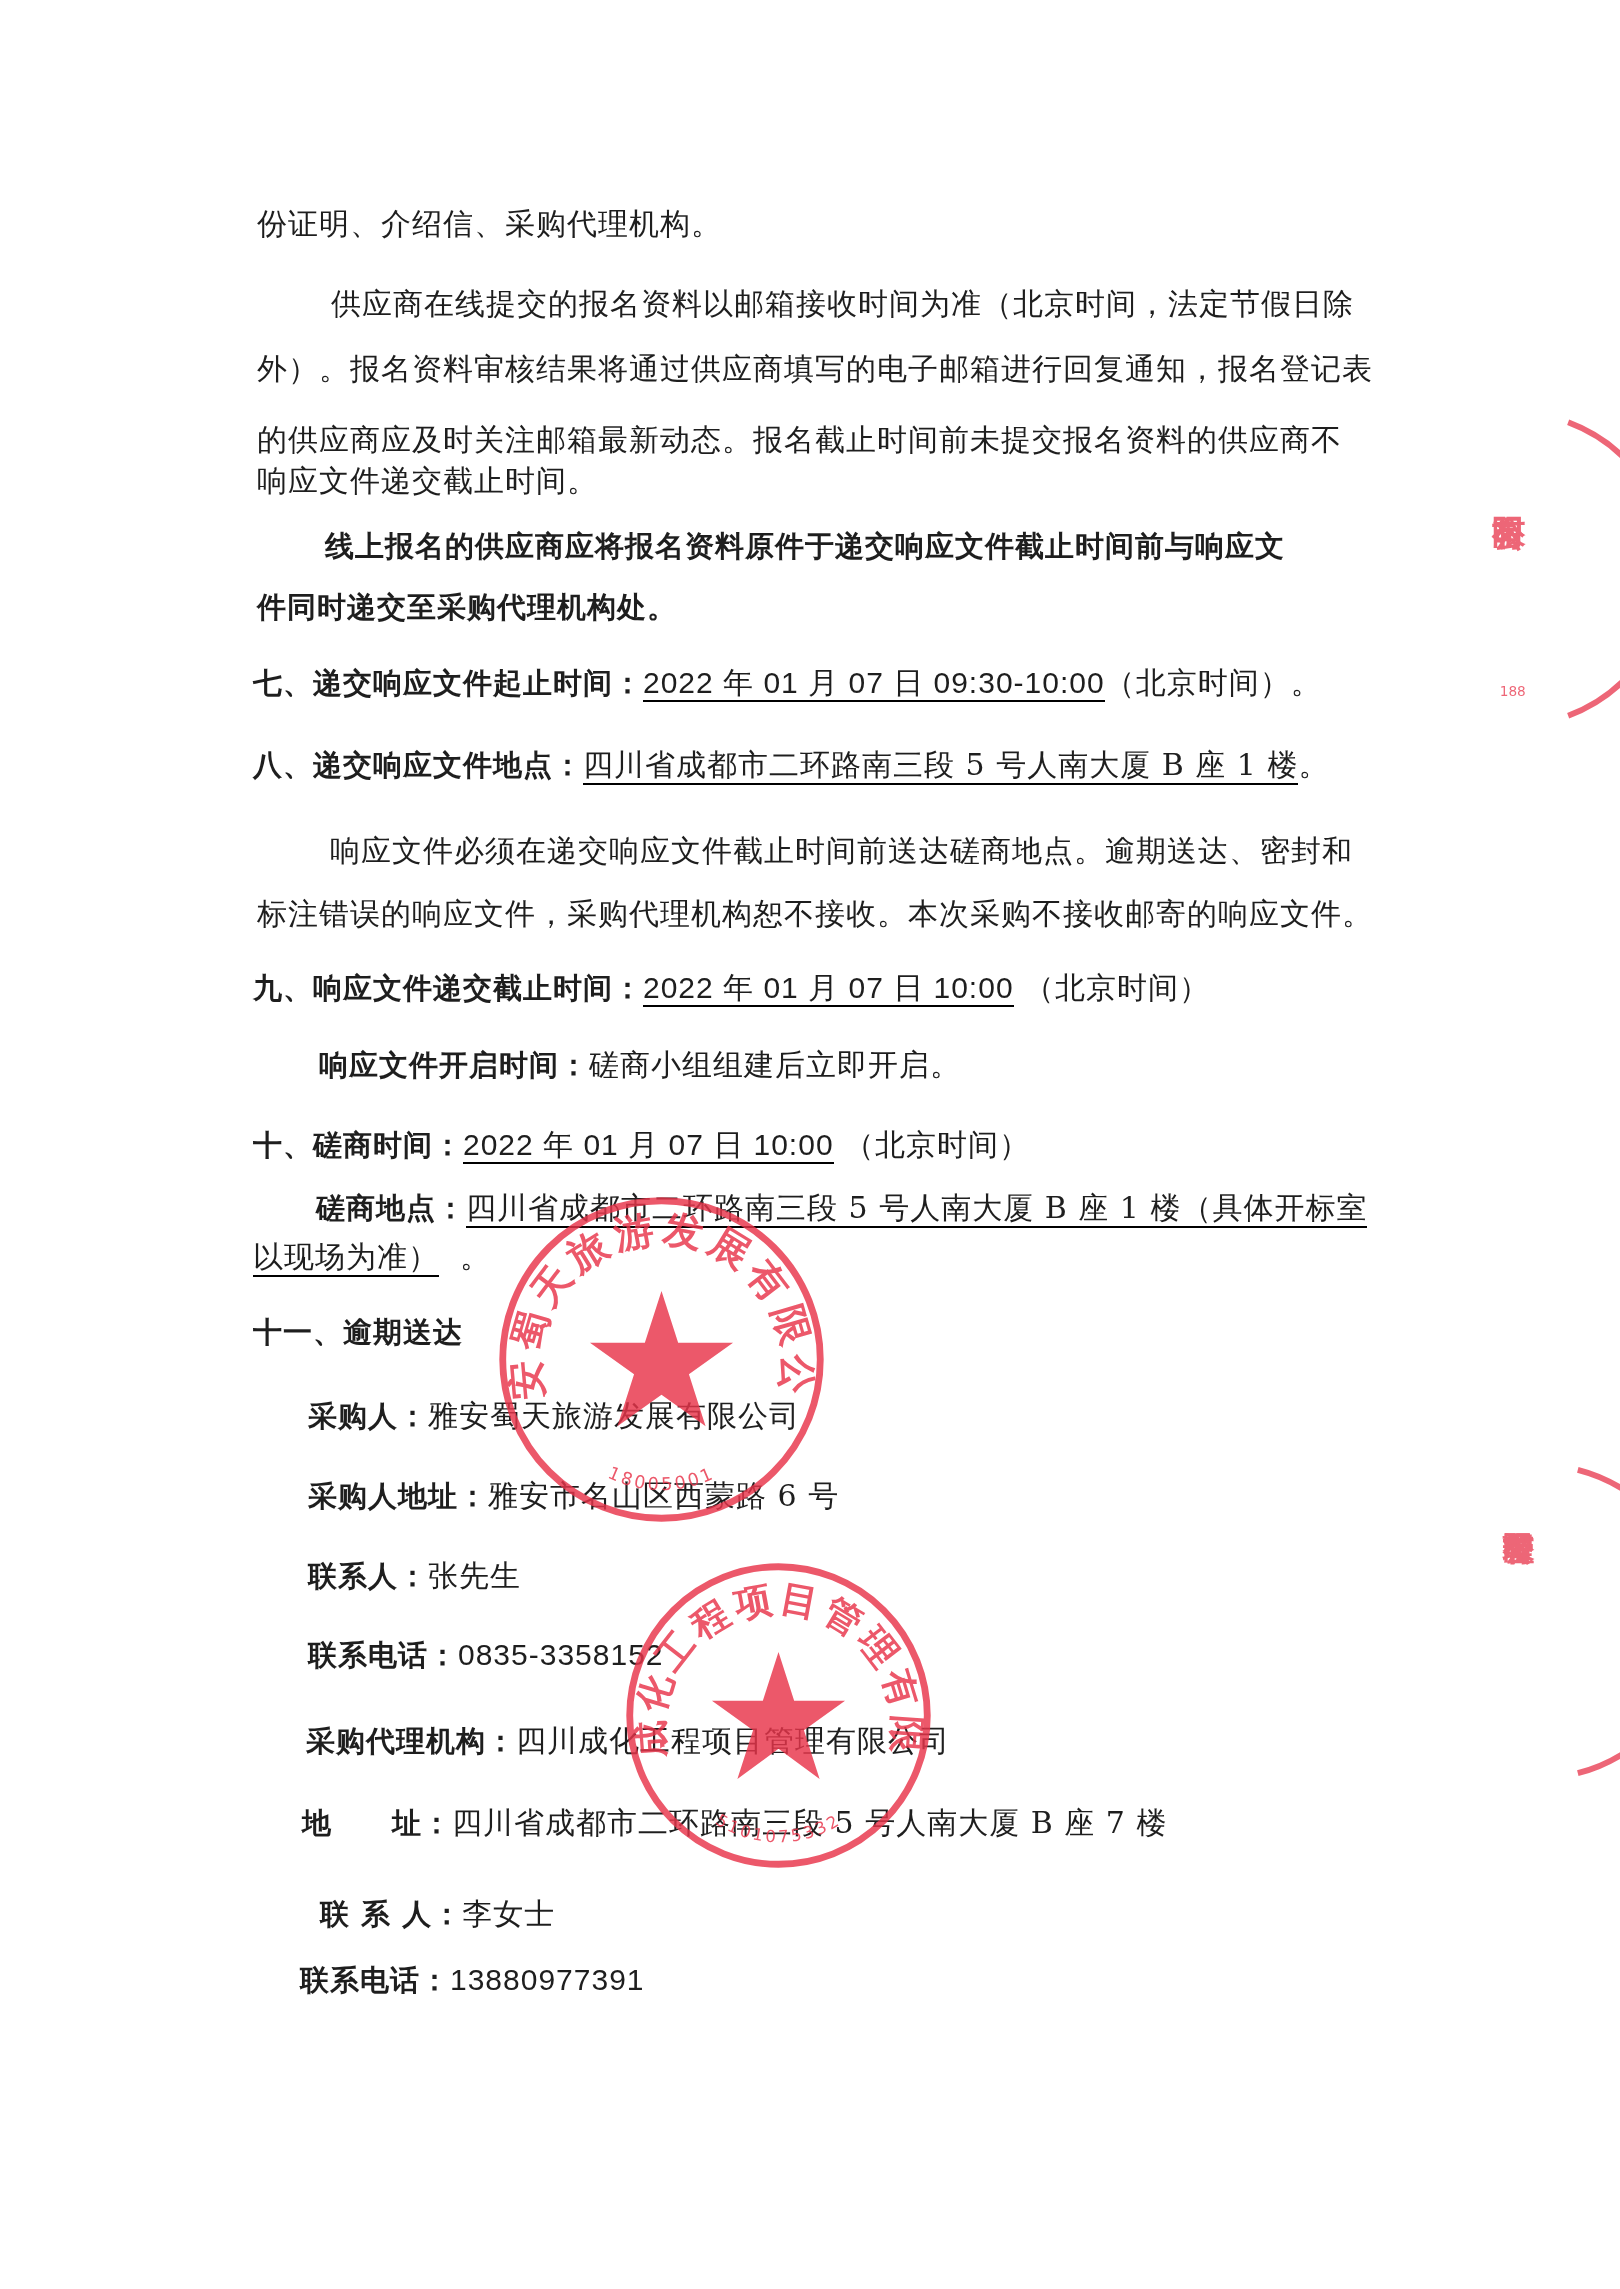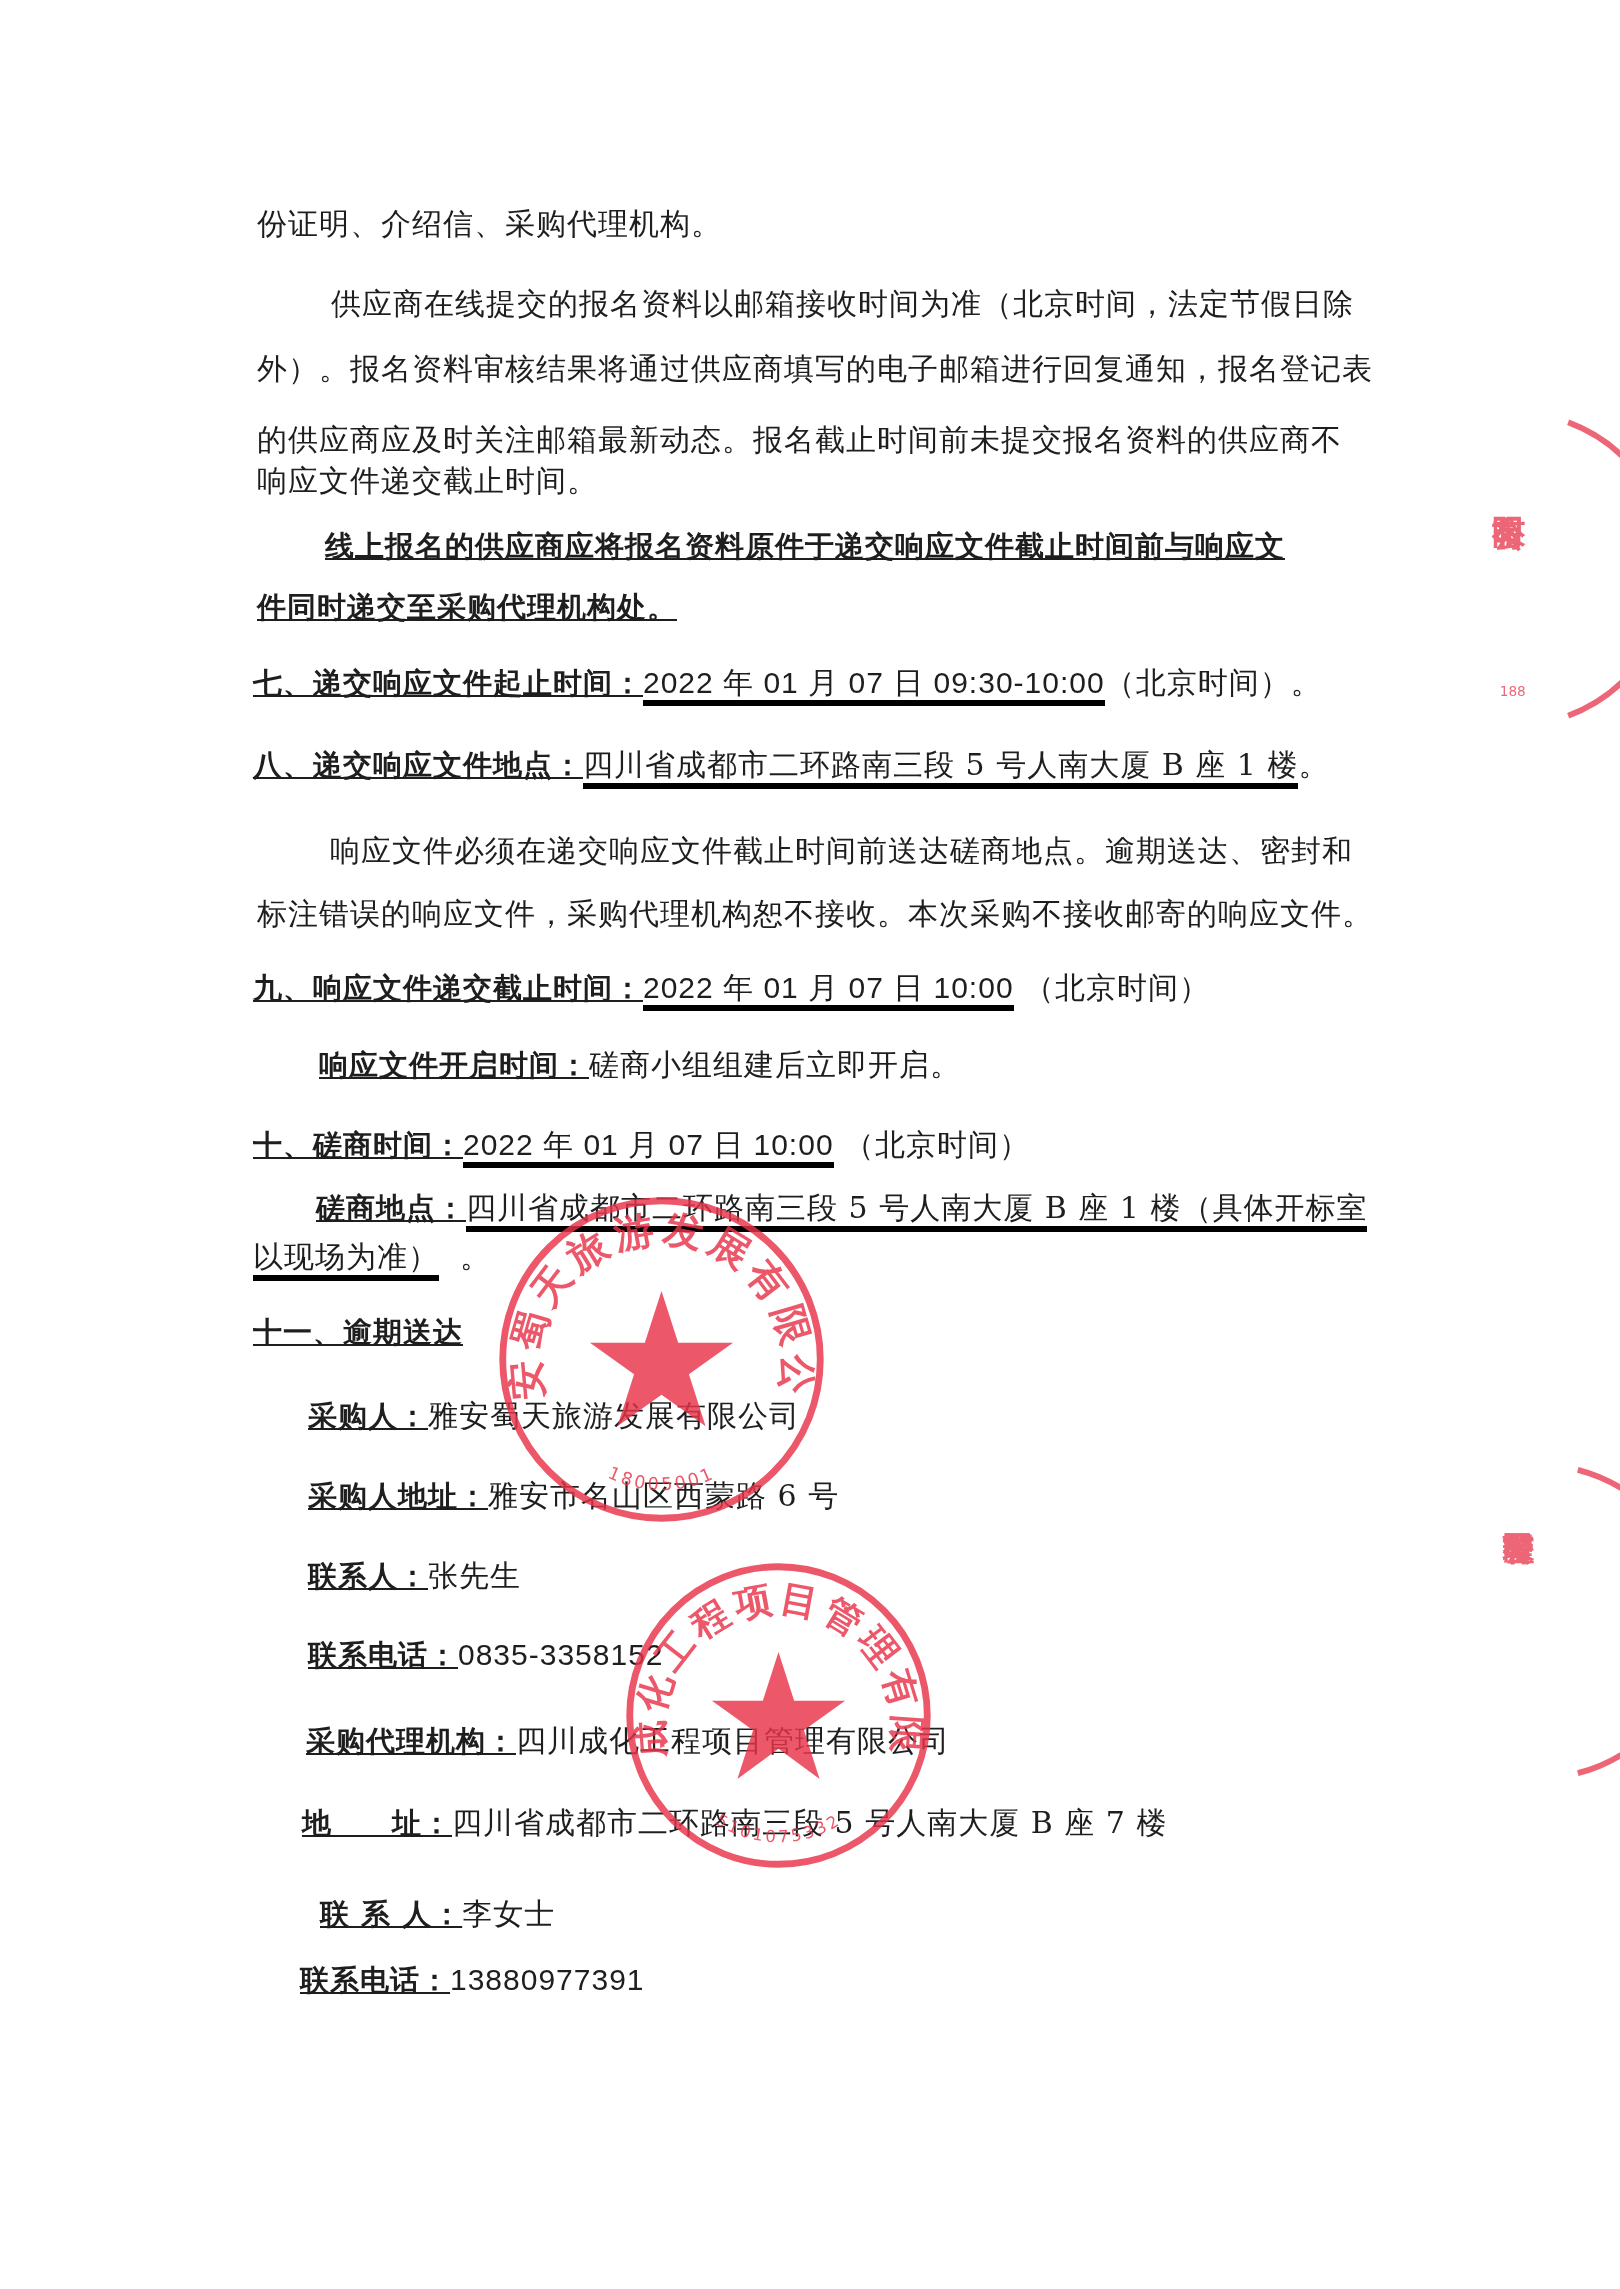--- a/index.html
+++ b/index.html
@@ -1,20 +1,20 @@
 <!DOCTYPE html>
 <html><head>
 <meta charset="utf-8">
 <style>
   html, body { margin: 0; padding: 0; background: #ffffff; }
   body { width: 1620px; height: 2290px; position: relative; overflow: hidden;
          font-family: "DejaVu Serif", "Liberation Serif", serif; color: #1e1e1e; }
   .line { position: absolute; font-size: 30px; line-height: 39px; white-space: nowrap; letter-spacing: 1px; }
-  .bold { font-weight: bold; font-family: "DejaVu Sans", "Liberation Sans", sans-serif; font-size: 29px; text-decoration: underline; }
-  .u { border-bottom: 6px solid #000000; padding-bottom: 1px; }
+  .bold { font-weight: bold; font-family: "DejaVu Sans", "Liberation Sans", sans-serif; font-size: 29px; }
+  .u { border-bottom: 2px solid #000000; padding-bottom: 1px; }
   .num { font-family: "Liberation Sans", "DejaVu Sans", sans-serif; }
   .seal { position: absolute; pointer-events: none; }
 </style>
 </head>
 <body>
 
 <div class="line" style="left:257px;top:204px;">份证明、介绍信、采购代理机构。</div>
 
 <div class="line" style="left:331px;top:284px;">供应商在线提交的报名资料以邮箱接收时间为准（北京时间，法定节假日除</div>
 <div class="line" style="left:257px;top:349px;">外）。报名资料审核结果将通过供应商填写的电子邮箱进行回复通知，报名登记表</div>

